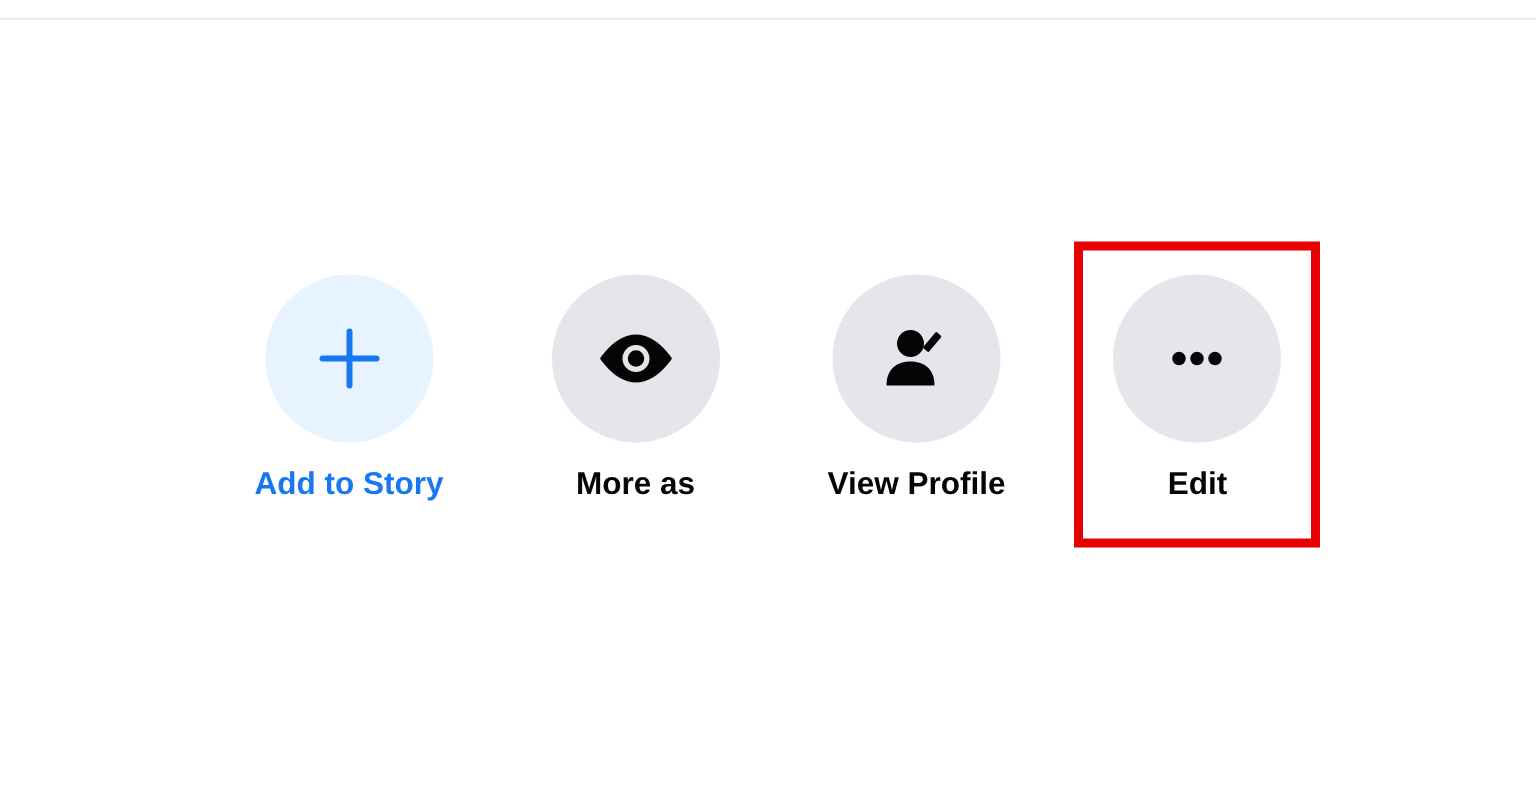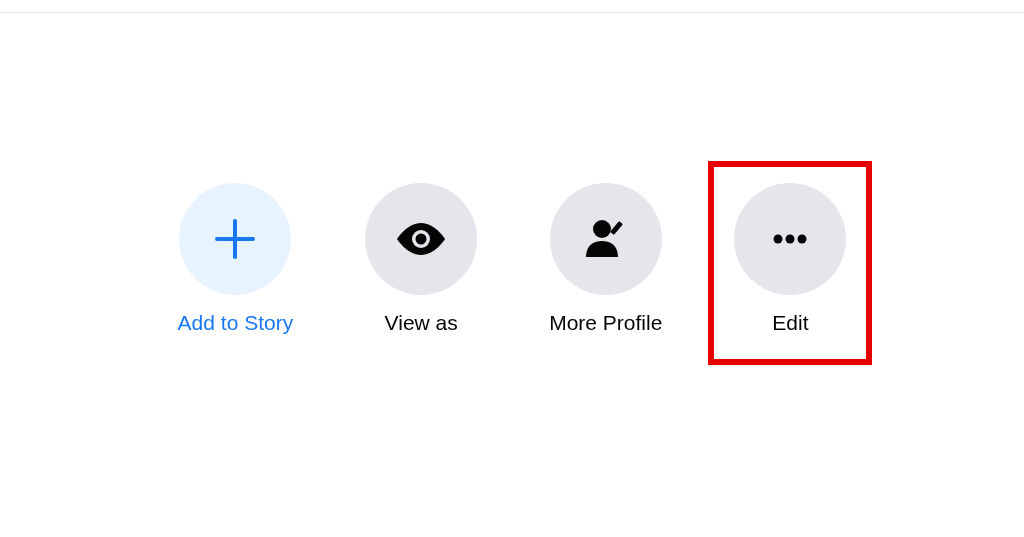--- a/index.html
+++ b/index.html
@@ -49,21 +49,21 @@
       justify-content: center;
     }
     .icon-circle.blue {
       background: #e7f3ff;
     }
     .icon-circle.gray {
       background: #e4e6eb;
     }
     .action-label {
       font-size: 21px;
-      font-weight: 400;
+      font-weight: 700;
       color: #050505;
       white-space: nowrap;
     }
     .action-label.blue {
       color: #1877f2;
     }
     .highlight-box {
       position: absolute;
       top: -22px;
       left: -26px;
@@ -94,32 +94,32 @@
   </div>
 
   <div class="action-item">
     <div class="icon-circle gray">
       <svg width="56" height="56" viewBox="0 0 56 56">
         <path d="M4 28 C4 28 14 12 28 12 C42 12 52 28 52 28 C52 28 42 44 28 44 C14 44 4 28 4 28 Z" fill="#050505"></path>
         <circle cx="28" cy="28" r="9" fill="#e4e6eb"></circle>
         <circle cx="28" cy="28" r="5.5" fill="#050505"></circle>
       </svg>
     </div>
-    <span class="action-label">View as</span>
+    <span class="action-label">More as</span>
   </div>
 
   <div class="action-item">
     <div class="icon-circle gray">
       <svg width="56" height="56" viewBox="0 0 56 56">
         <circle cx="24" cy="18" r="9" fill="#050505"></circle>
         <path d="M8 46 C8 34 16 30 24 30 C32 30 40 34 40 46 Z" fill="#050505"></path>
         <rect x="36" y="10" width="5" height="14" rx="1" fill="#050505" transform="rotate(40 38.5 17)"></rect>
       </svg>
     </div>
-    <span class="action-label">More Profile</span>
+    <span class="action-label">View Profile</span>
   </div>
 
   <div class="action-item">
     <div class="highlight-box"></div>
     <div class="icon-circle gray">
       <svg width="48" height="48" viewBox="0 0 48 48">
         <circle cx="12" cy="24" r="4.5" fill="#050505"></circle>
         <circle cx="24" cy="24" r="4.5" fill="#050505"></circle>
         <circle cx="36" cy="24" r="4.5" fill="#050505"></circle>
       </svg>

